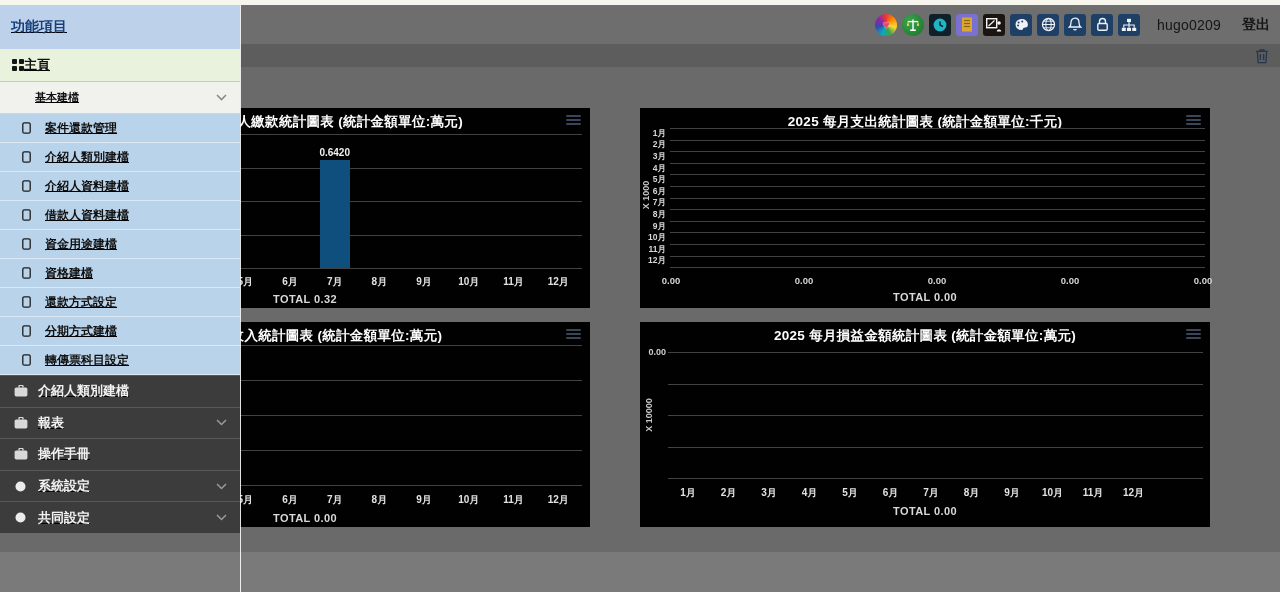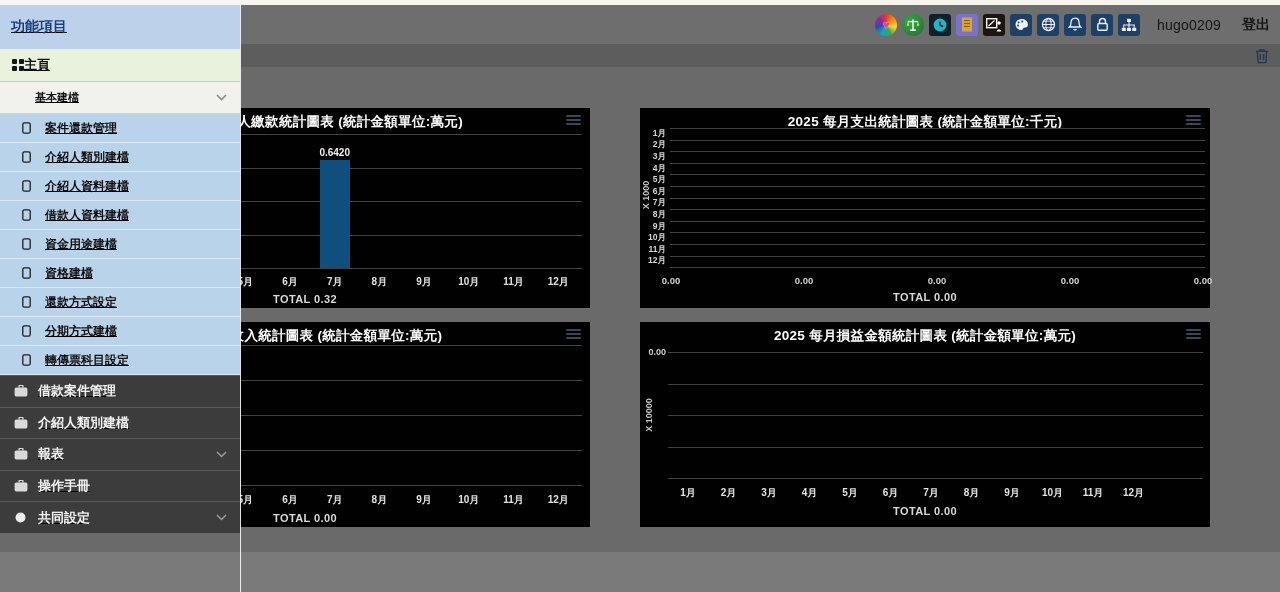--- a/index.html
+++ b/index.html
@@ -379,29 +379,20 @@
       </div>
     </div>
   <div id="sb-darkitems">
       <div class="sb-dark">
         <span class="ic">
           <svg width="14" height="12" viewBox="0 0 14 12">
             <path d="M5 2.4 V1.4 a1 1 0 0 1 1 -1 h2 a1 1 0 0 1 1 1 V2.4" fill="none" stroke="#d9d9d9" stroke-width="1.3"></path>
             <rect x="0.6" y="2.4" width="12.8" height="9" rx="1.6" fill="#d9d9d9"></rect>
           </svg>
         </span>
-        <span class="lbl">借款案件管理</span>
-      </div>
-      <div class="sb-dark">
-        <span class="ic">
-          <svg width="14" height="12" viewBox="0 0 14 12">
-            <path d="M5 2.4 V1.4 a1 1 0 0 1 1 -1 h2 a1 1 0 0 1 1 1 V2.4" fill="none" stroke="#d9d9d9" stroke-width="1.3"></path>
-            <rect x="0.6" y="2.4" width="12.8" height="9" rx="1.6" fill="#d9d9d9"></rect>
-          </svg>
-        </span>
         <span class="lbl">介紹人類別建檔</span>
       </div>
       <div class="sb-dark">
         <span class="ic">
           <svg width="14" height="12" viewBox="0 0 14 12">
             <path d="M5 2.4 V1.4 a1 1 0 0 1 1 -1 h2 a1 1 0 0 1 1 1 V2.4" fill="none" stroke="#d9d9d9" stroke-width="1.3"></path>
             <rect x="0.6" y="2.4" width="12.8" height="9" rx="1.6" fill="#d9d9d9"></rect>
           </svg>
         </span>
         <span class="lbl">報表</span>
@@ -419,20 +410,33 @@
           </svg>
         </span>
         <span class="lbl">操作手冊</span>
       </div>
       <div class="sb-dark">
         <span class="ic">
           <svg width="11" height="11" viewBox="0 0 11 11">
             <circle cx="5.5" cy="5.5" r="5" fill="#ececec"></circle>
           </svg>
         </span>
+        <span class="lbl">系統設定</span>
+        <span class="chev">
+          <svg width="11" height="7" viewBox="0 0 11 7">
+            <polyline points="1,1 5.5,5.5 10,1" fill="none" stroke="#9a9a9a" stroke-width="1.5"></polyline>
+          </svg>
+        </span>
+      </div>
+      <div class="sb-dark">
+        <span class="ic">
+          <svg width="11" height="11" viewBox="0 0 11 11">
+            <circle cx="5.5" cy="5.5" r="5" fill="#ececec"></circle>
+          </svg>
+        </span>
         <span class="lbl">共同設定</span>
         <span class="chev">
           <svg width="11" height="7" viewBox="0 0 11 7">
             <polyline points="1,1 5.5,5.5 10,1" fill="none" stroke="#9a9a9a" stroke-width="1.5"></polyline>
           </svg>
         </span>
       </div>
     </div>
 </div>
 

